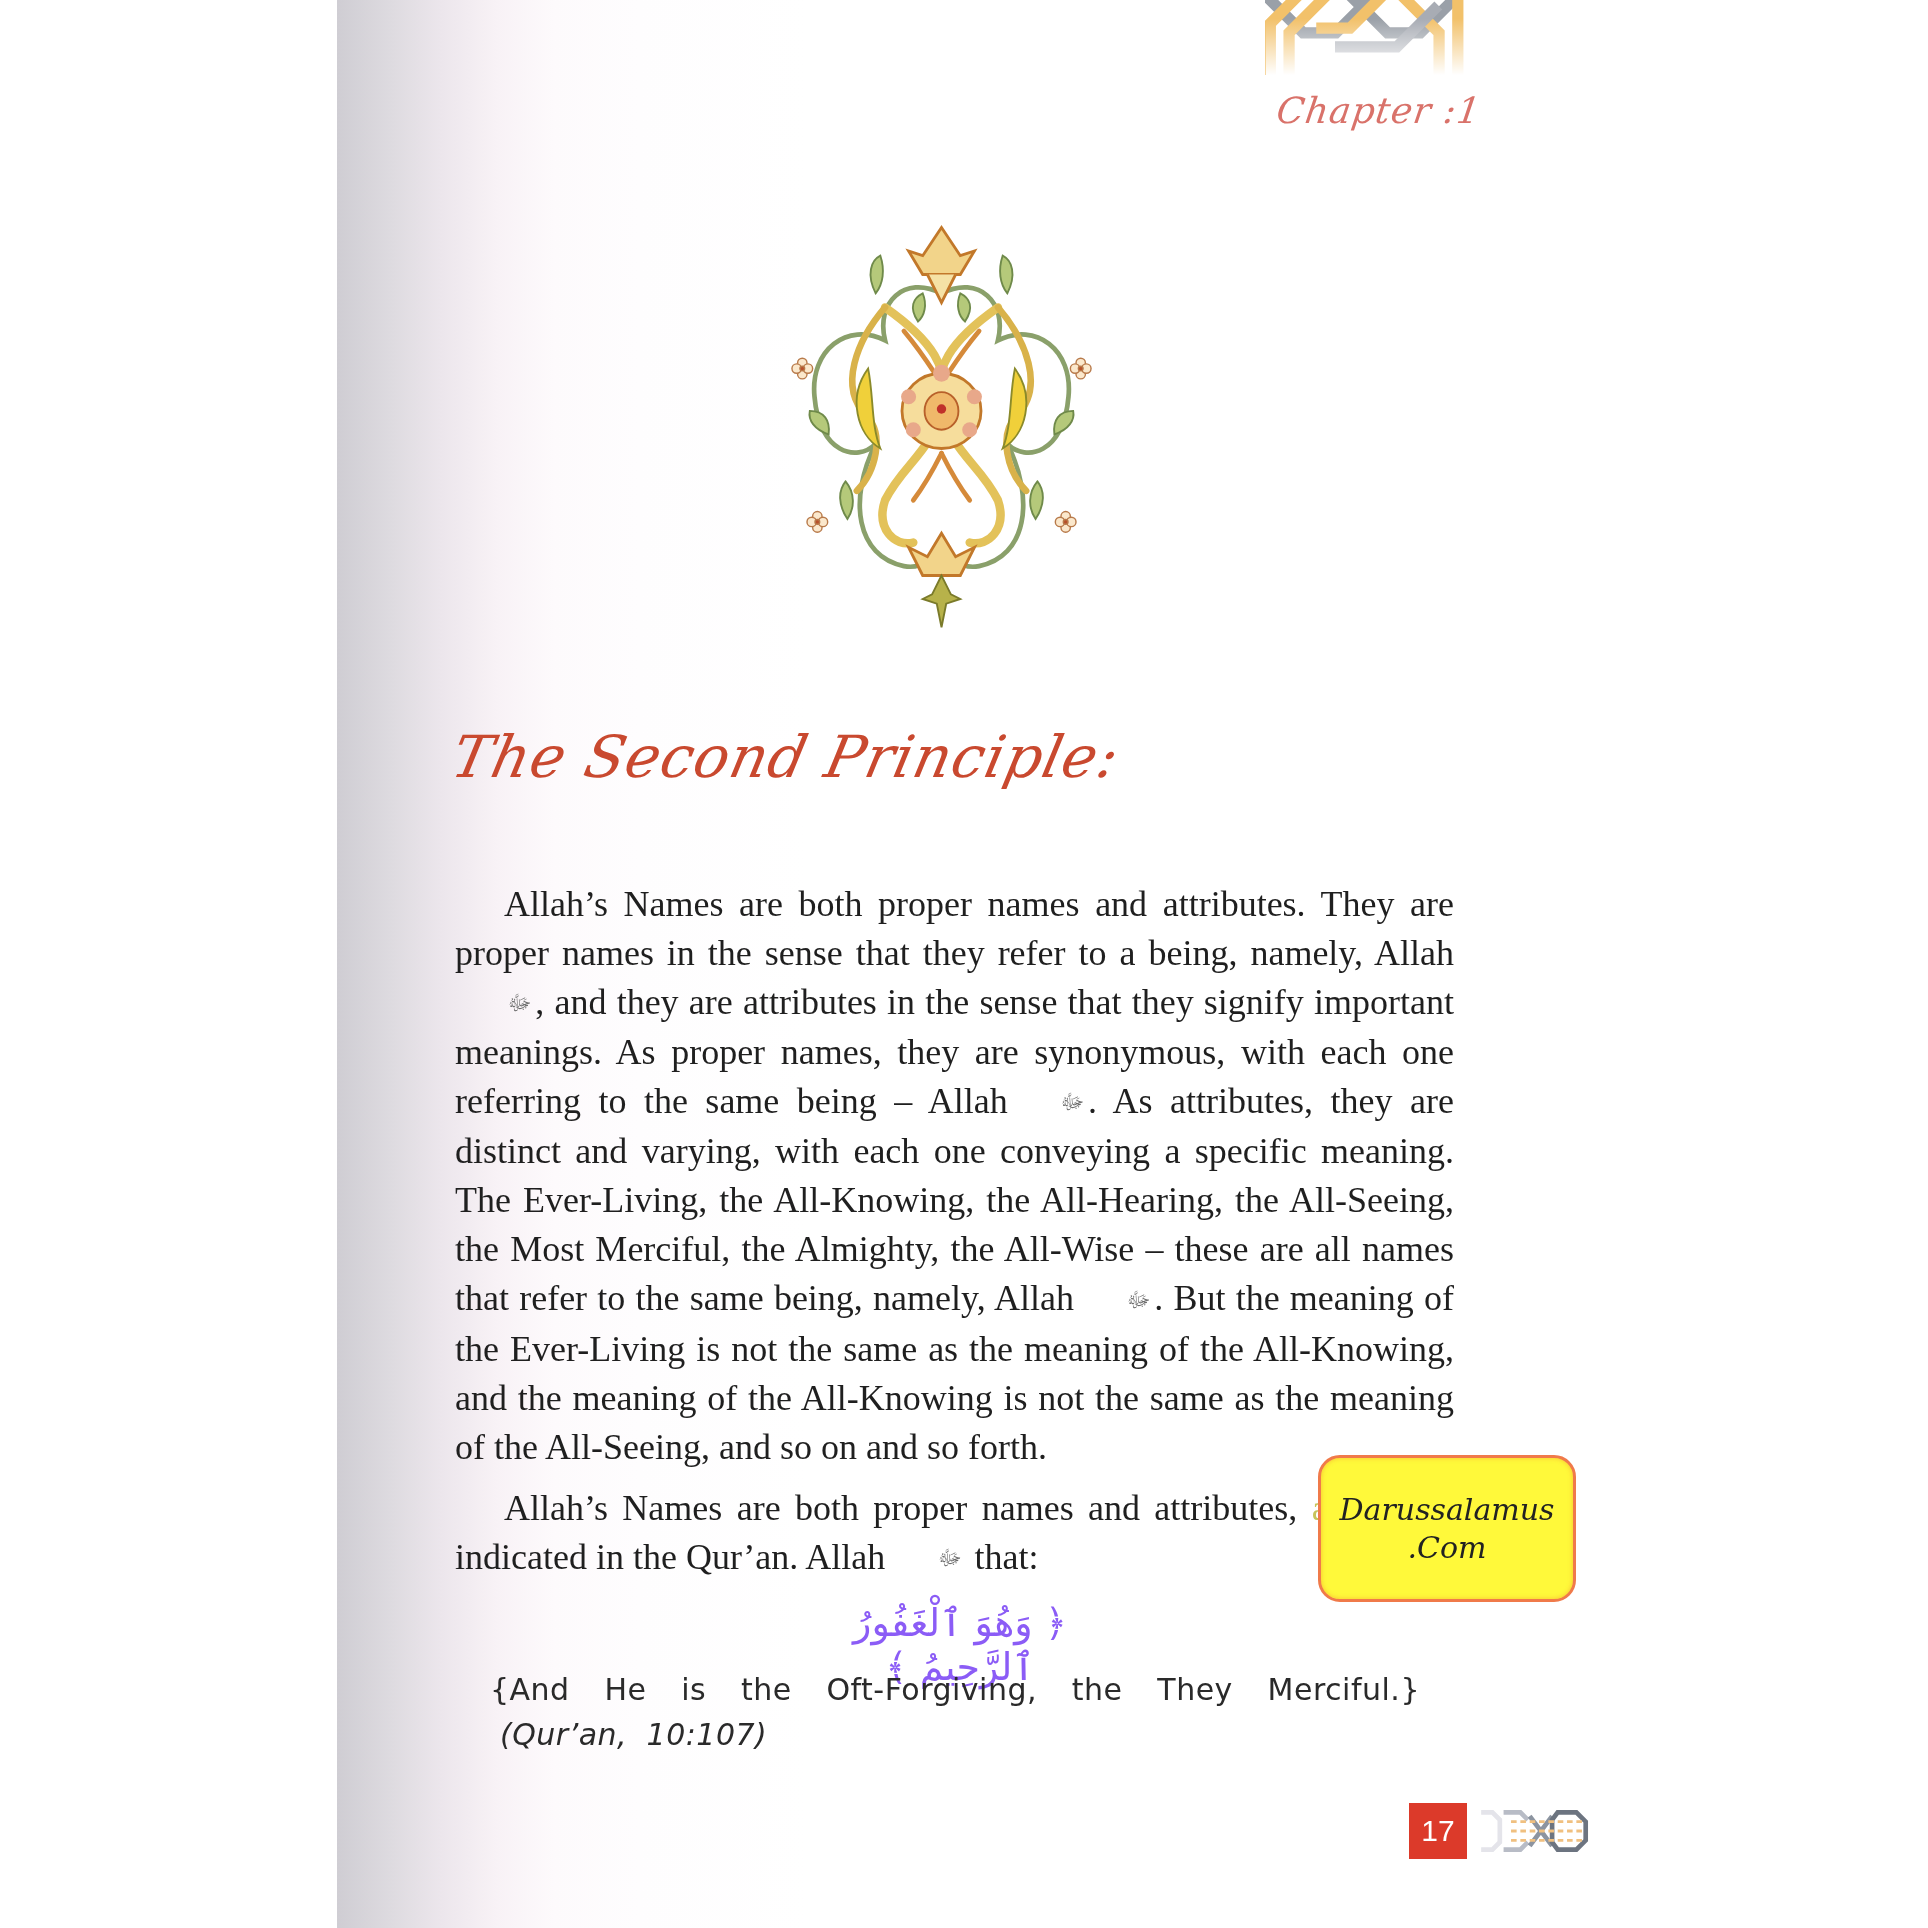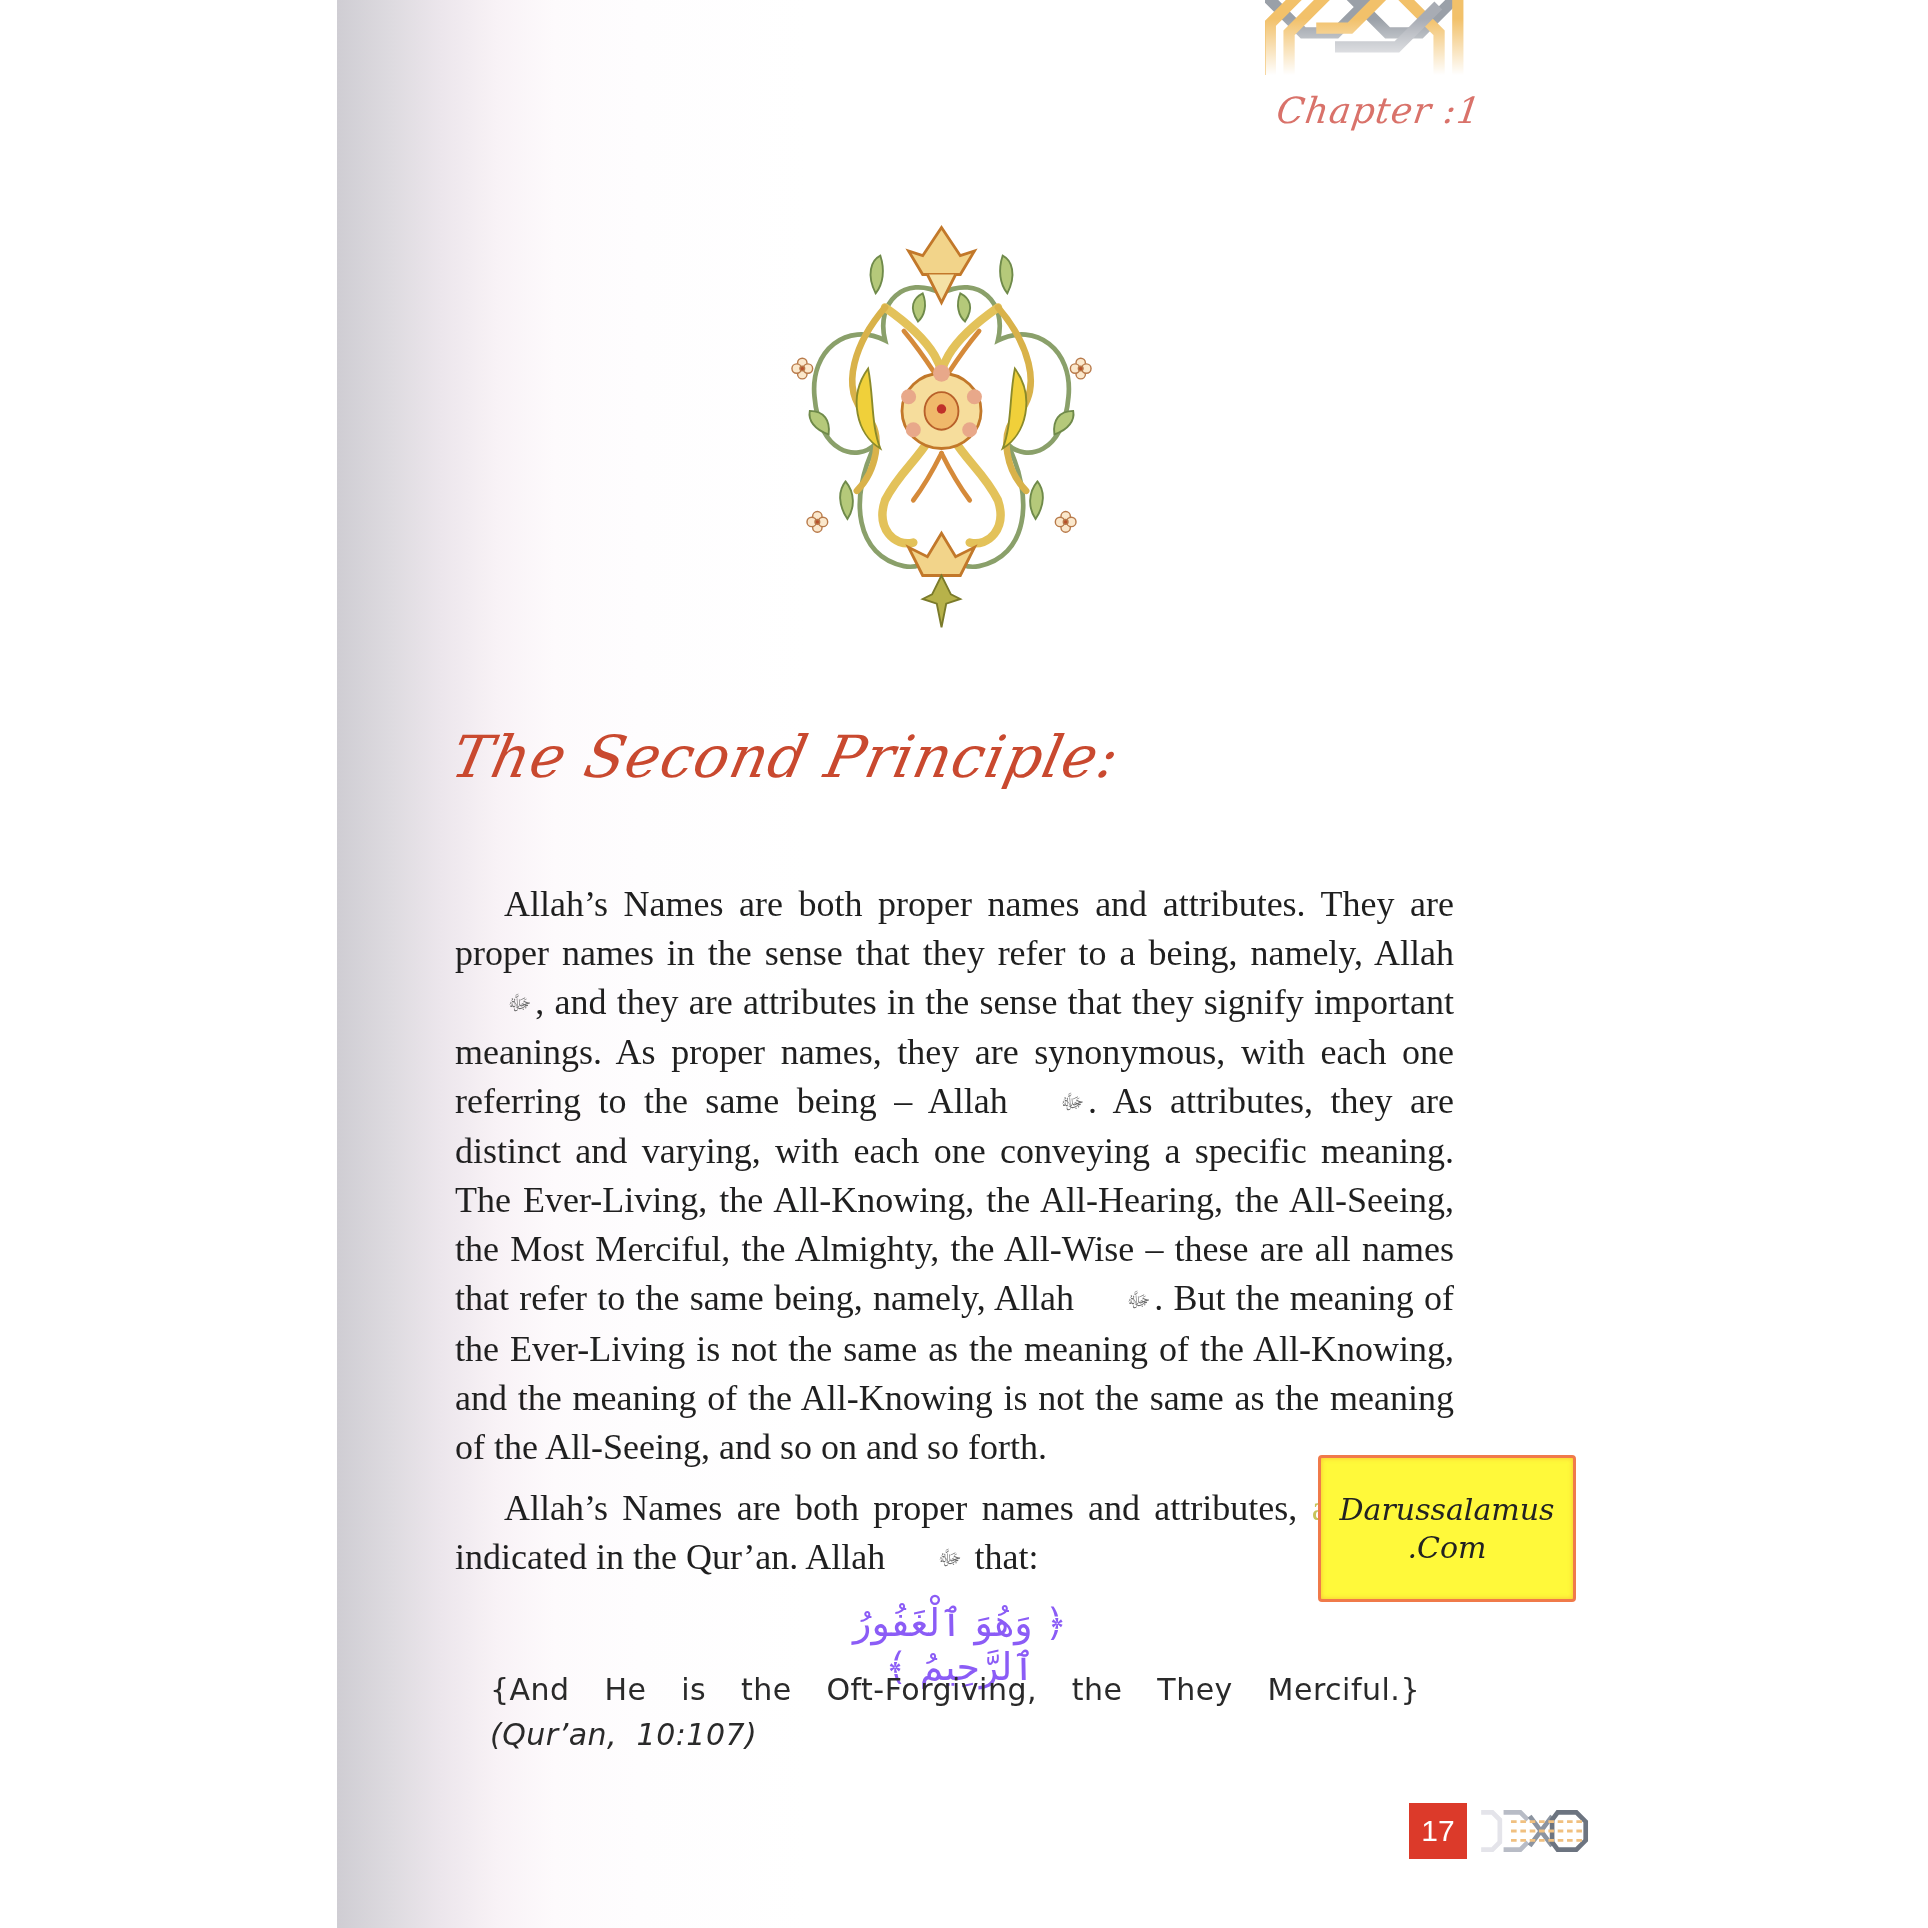--- a/index.html
+++ b/index.html
@@ -114,30 +114,30 @@
     top: 1667px;
     width: 930px;
     font-family: "DejaVu Sans", sans-serif;
     font-size: 30px;
     line-height: 45px;
     color: #2a2a2a;
     text-align: justify;
     letter-spacing: 0.5px;
     word-spacing: 9.4px;
   }
-  .translation .ref { font-style: italic; }
+  .translation .ref { font-style: italic; margin-left: 10px; }
   .watermark {
     position: absolute;
     left: 1318px;
     top: 1455px;
     width: 258px;
     height: 147px;
     background: #fff93a;
     border: 3.8px solid #f07a4a;
-    border-radius: 4px;
+    border-radius: 22px;
     box-shadow: inset 0 0 5.6px rgba(230,90,40,0.35);
     box-sizing: border-box;
     display: flex;
     flex-direction: column;
     align-items: center;
     justify-content: center;
     font-family: "DejaVu Serif", serif;
     font-style: italic;
     font-size: 30px;
     line-height: 38px;

